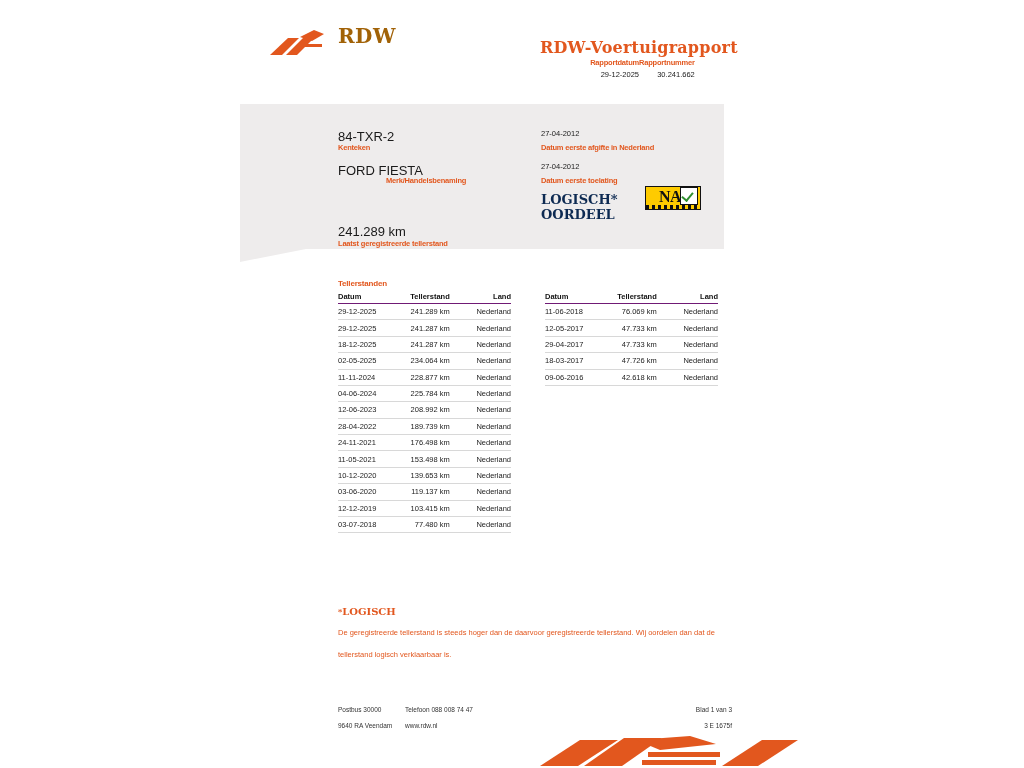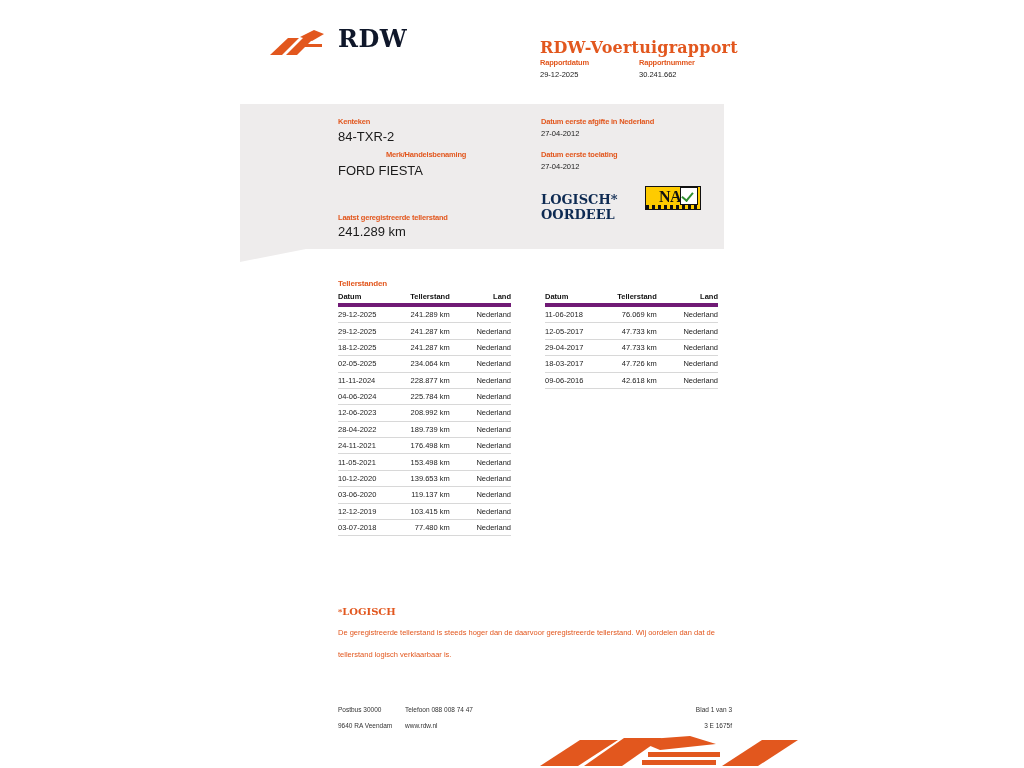--- a/index.html
+++ b/index.html
@@ -34,24 +34,24 @@
     position: absolute;
     left: 0;
     top: 6px;
     width: 62px;
     height: 32px;
   }
   .logo-text {
     position: absolute;
     left: 70px;
     top: 2px;
-    font-size: 24px;
+    font-size: 20px;
     font-weight: bold;
     letter-spacing: 0.5px;
-    color: #0f172a;
+    color: #a16207;
     font-family: "DejaVu Serif", serif;
   }
 
   .report-title {
     position: absolute;
     left: 540px;
     top: 26px;
     font-size: 16px;
     font-weight: bold;
     color: #e2571e;
@@ -62,20 +62,21 @@
 
   .meta-block {
     position: absolute;
     left: 540px;
     top: 58px;
     font-size: 7.5px;
   }
   .meta-col {
     display: inline-block;
     vertical-align: top;
+    text-align: right;
   }
   .meta-col.first { width: 99px; }
   .meta-label {
     color: #e2571e;
     font-weight: bold;
     font-size: 7.5px;
     letter-spacing: -0.2px;
     white-space: nowrap;
   }
   .meta-value {
@@ -103,20 +104,21 @@
     border-left: 66px solid #eeecec;
     border-bottom: 13px solid transparent;
   }
   .panel-label {
     position: absolute;
     color: #e2571e;
     font-weight: bold;
     font-size: 7.5px;
     letter-spacing: -0.2px;
     white-space: nowrap;
+    margin-top: 26px;
   }
   .panel-value {
     position: absolute;
     color: #1a1a1a;
     font-size: 13px;
     white-space: nowrap;
   }
   .panel-sub {
     position: absolute;
     color: #1a1a1a;
@@ -198,21 +200,21 @@
     position: absolute;
     border-collapse: collapse;
     font-size: 7.5px;
   }
   .odo-table.left  { left: 338px; top: 292px; width: 173px; }
   .odo-table.right { left: 545px; top: 292px; width: 173px; }
   .odo-table th {
     font-size: 7.5px;
     font-weight: bold;
     color: #111;
-    border-bottom: 4px solid #701a75;
+    border-bottom: 1px solid #701a75;
     padding: 0 0 2px 0;
     text-align: left;
     white-space: nowrap;
   }
   .odo-table th.c-date   { width: 62px; }
   .odo-table th.c-odo    { width: 60px; text-align: right; padding-right: 14px; }
   .odo-table th.c-land   { width: 51px; text-align: right; }
   .odo-table td {
     font-size: 7.5px;
     color: #222;

